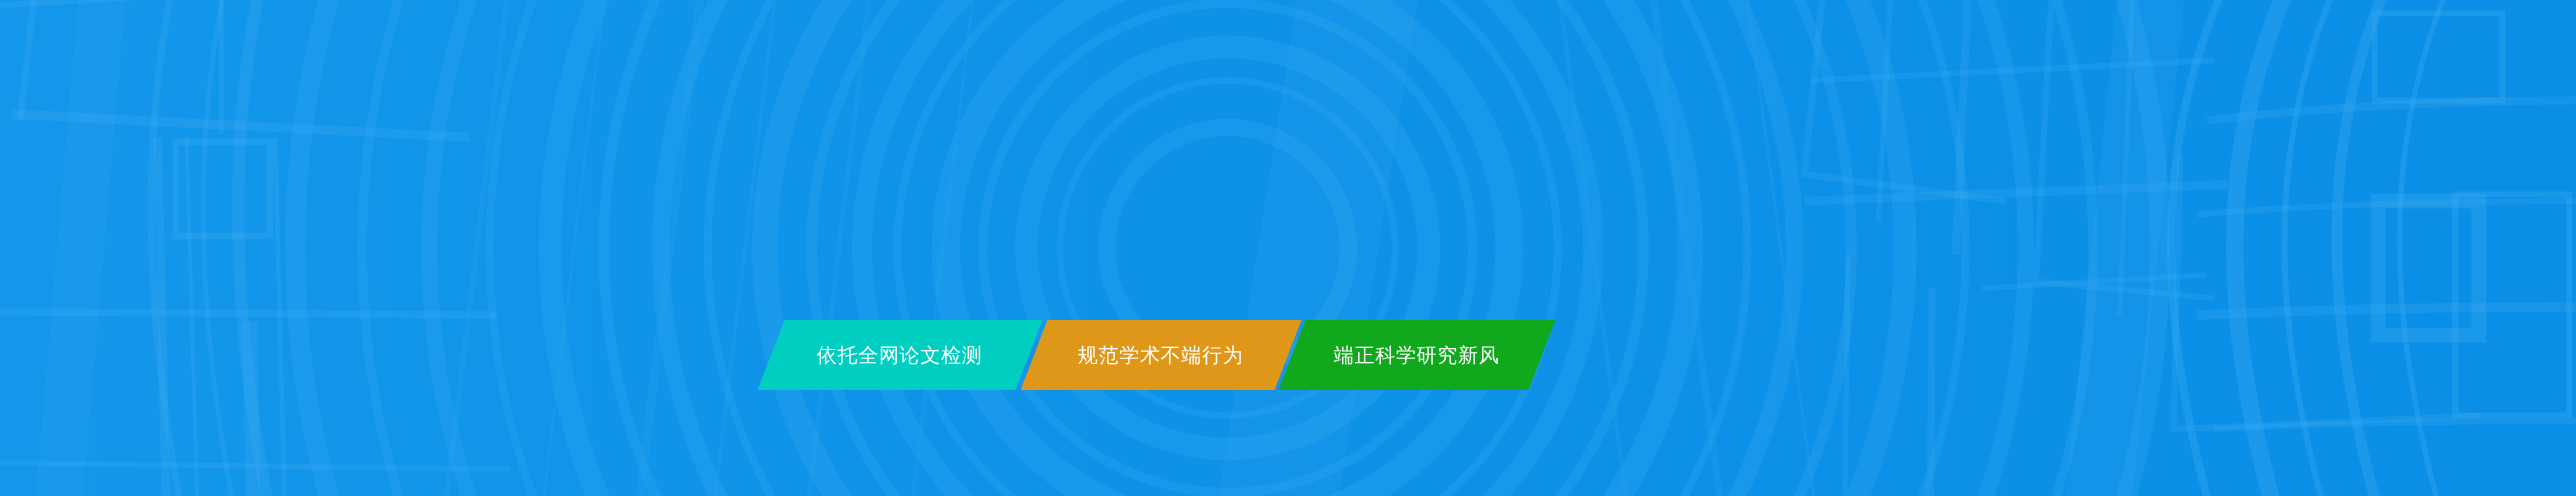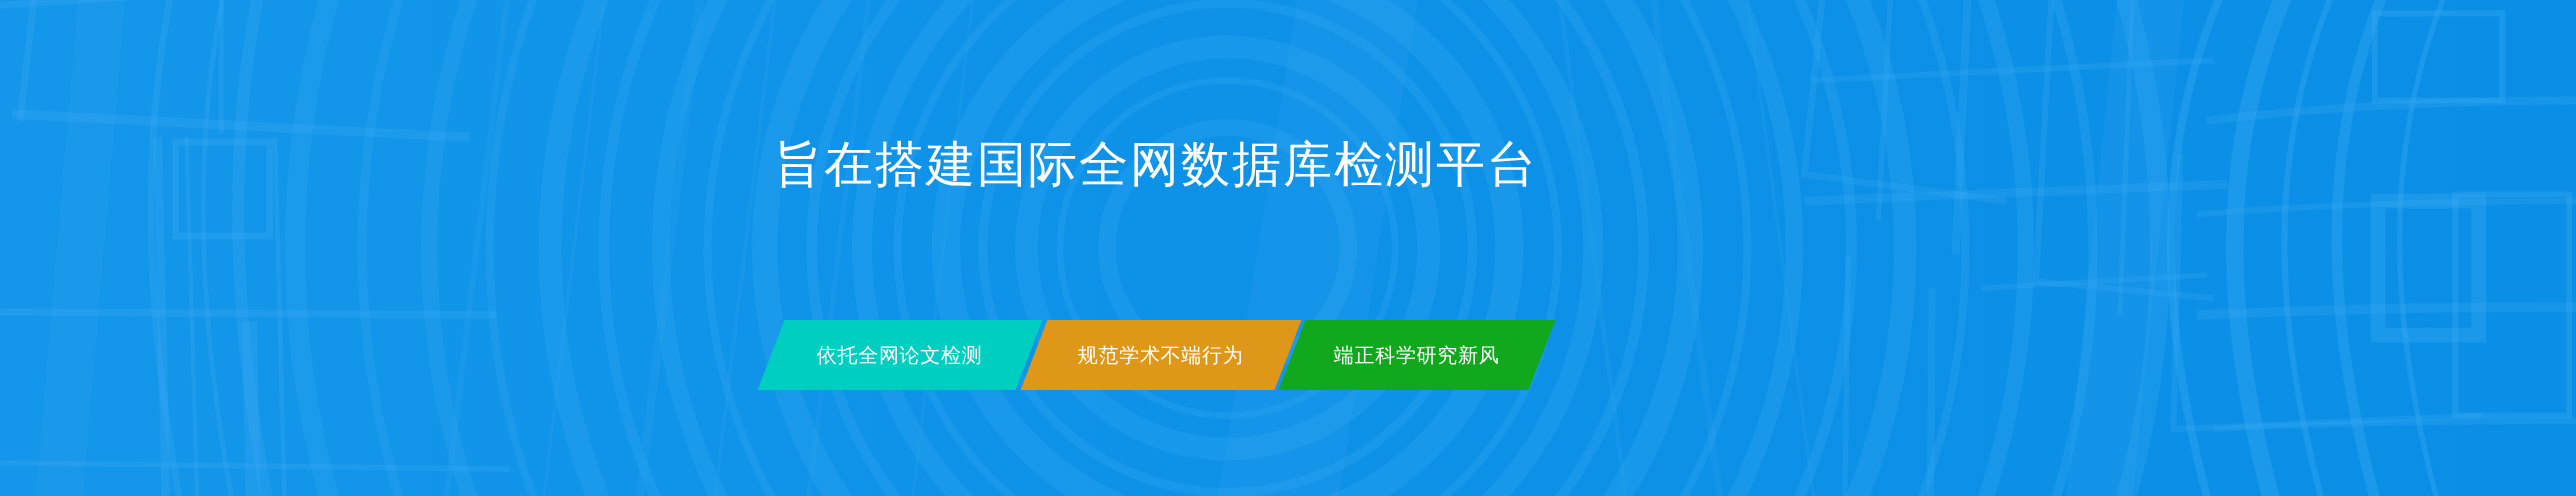--- a/index.html
+++ b/index.html
@@ -204,21 +204,20 @@
           <polygon points="1940,-40 2120,-40 1990,780 1810,780"></polygon>
           <polygon points="3160,-40 3260,-40 3175,780 3075,780"></polygon>
           <polygon points="120,-40 190,-40 120,780 50,780"></polygon>
         </g>
 
       </g>
     </svg>
   </div>
 
   <div id="headline">
-    <div class="headline-line" id="headline-line-1" style="color: rgb(255, 255, 255);">旨在搭建国际全网数据库检测平台</div>
   </div>
 
   <div id="tab-ribbon">
     <div class="ribbon-tab" id="ribbon-tab-0" style="background-color: rgb(0, 206, 192); color: rgb(255, 255, 255);">
       <span>依托全网论文检测</span>
     </div>
     <div class="ribbon-tab" id="ribbon-tab-1" style="background-color: rgb(223, 151, 25); color: rgb(255, 255, 255);">
       <span>规范学术不端行为</span>
     </div>
     <div class="ribbon-tab" id="ribbon-tab-2" style="background-color: rgb(17, 168, 30); color: rgb(255, 255, 255);">

